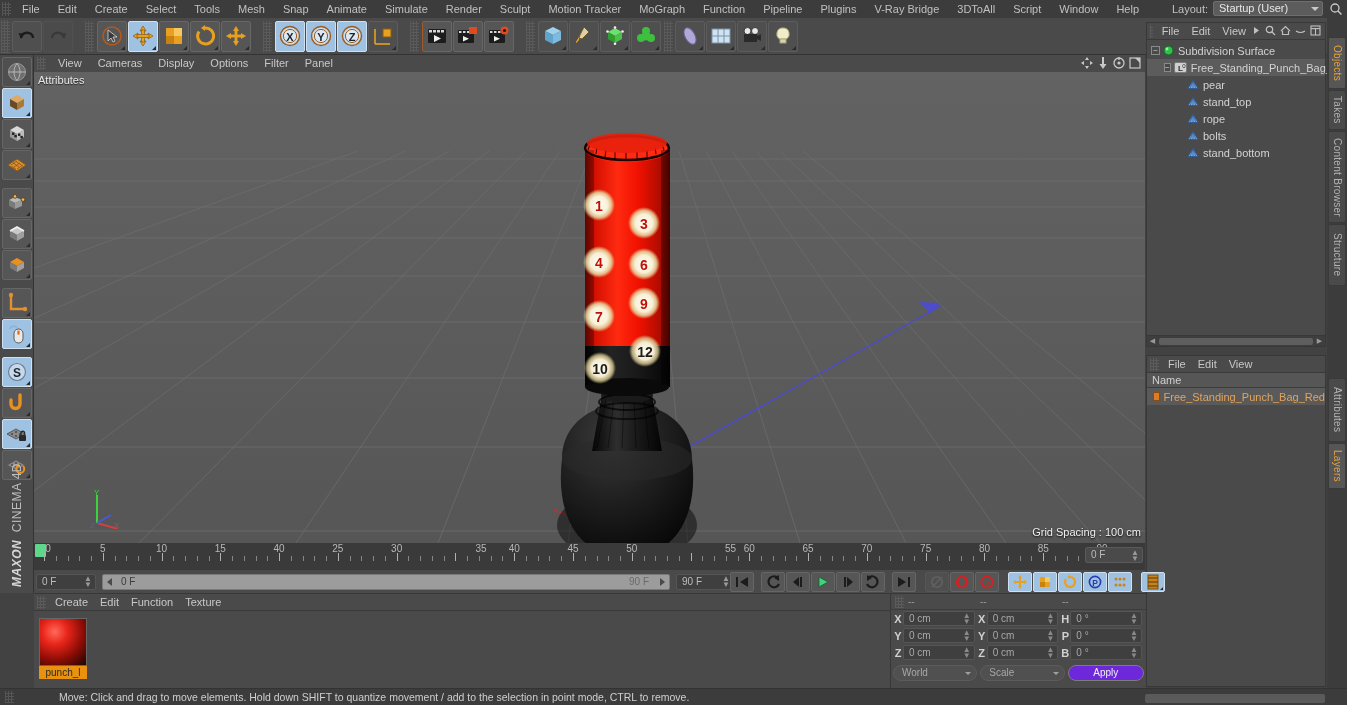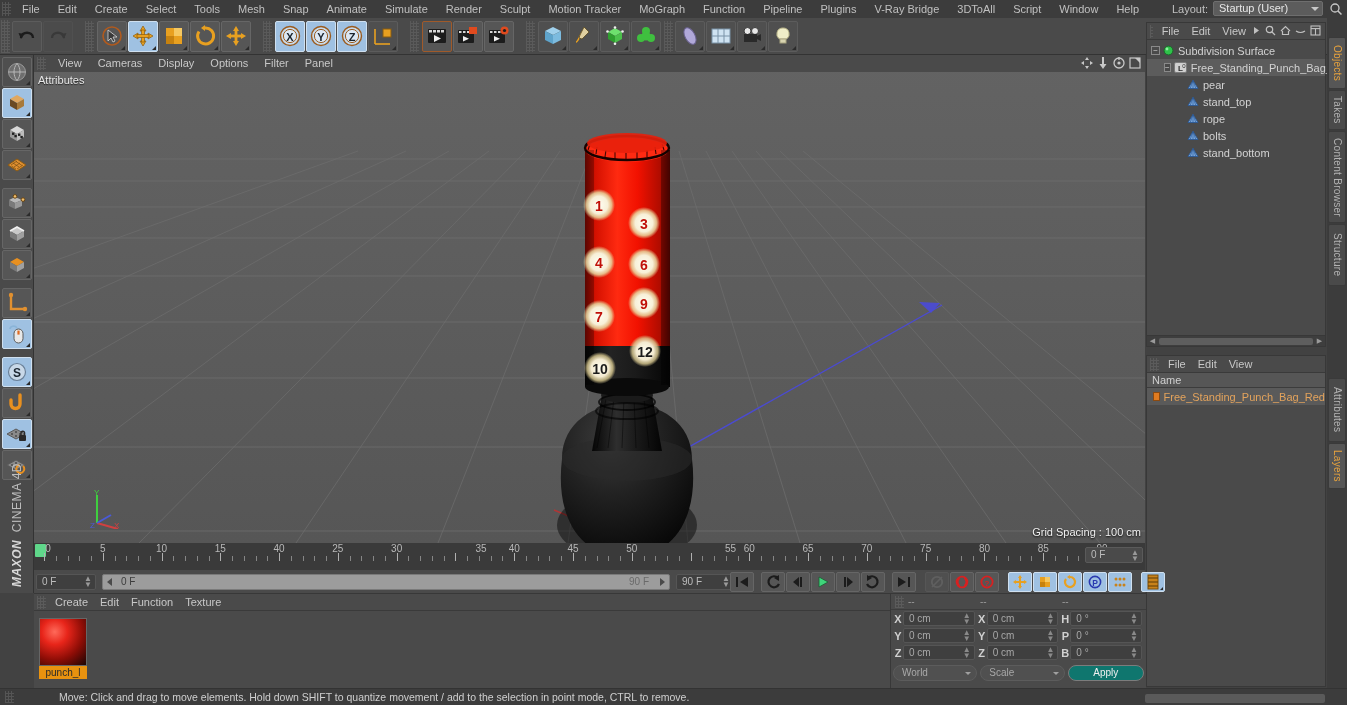--- a/index.html
+++ b/index.html
@@ -229,21 +229,21 @@
   }
   .cfield .sp { position:absolute; right:3px; top:1px; color:#8a8a8a; font-size:8px; line-height:6px; }
   .cbot { display:flex; align-items:flex-end; height:18px; margin:2px; gap:3px; }
   .csel {
     flex:1; height:16px; background:#505050; border:1px solid #5c5c5c; border-radius:8px;
     font-size:10px; color:#a8a8a8; padding-left:8px; line-height:14px; position:relative;
   }
   .csel .ca { position:absolute; right:5px; top:6px; width:0;height:0;
     border-left:3px solid transparent;border-right:3px solid transparent;border-top:3px solid #a0a0a0; }
   .capply {
-    flex:1; height:16px; background:#0f766e; border:1px solid #7c7c7c; border-radius:8px;
+    flex:1; height:16px; background:#6d28d9; border:1px solid #7c7c7c; border-radius:8px;
     font-size:10px; color:#f0f0f0; text-align:center; line-height:14px;
   }
 
   
   .statusbar {
     position:absolute; left:0; bottom:0; width:1347px; height:17px; background:#3c3c3c;
     display:flex; align-items:center; border-top:1px solid #333;gap:40px;
   }
   .statusbar .grip { width:9px;height:12px;margin:0 5px;
     background-image:repeating-linear-gradient(0deg,#6a6a6a 0 1px,transparent 1px 3px),

